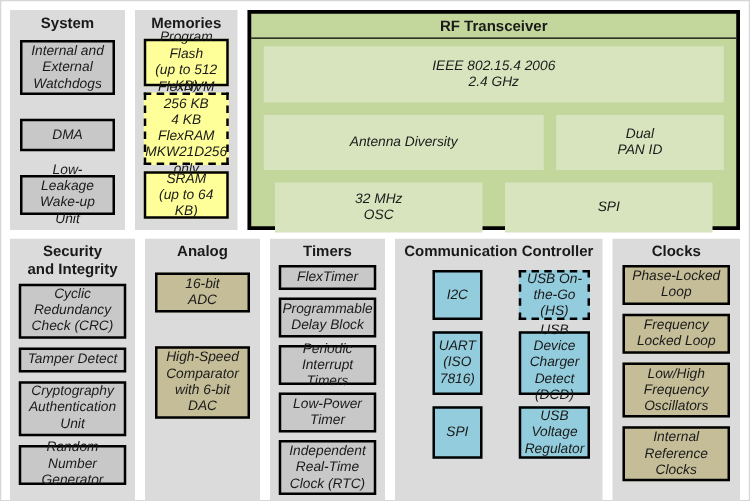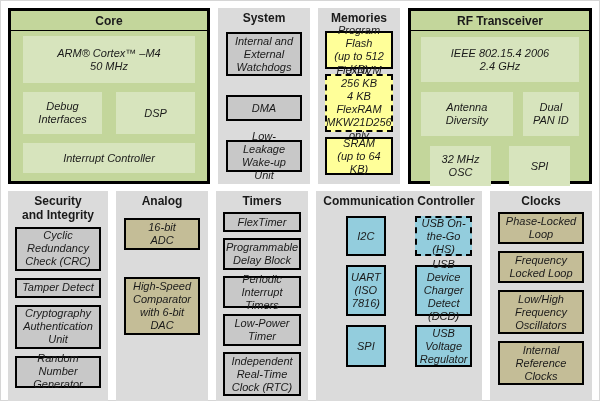--- a/index.html
+++ b/index.html
@@ -79,33 +79,20 @@
   .ln1{height:20px;}
   .ln4{height:58px;}
 </style>
 </head>
 <body>
 
 <div class="frame">
 
   <div class="row row-top">
 
-    <div class="panel panel-green core">
-      <div class="panel-title">Core</div>
-      <div class="panel-body">
-        <div class="blk b-greenl arm">ARM® Cortex™ –M4
-50 MHz</div>
-        <div class="mid">
-          <div class="blk b-greenl">Debug
-Interfaces</div>
-          <div class="blk b-greenl">DSP</div>
-        </div>
-        <div class="blk b-greenl intc">Interrupt Controller</div>
-      </div>
-    </div>
 
     <div class="panel panel-gray system">
       <div class="panel-title">System</div>
       <div class="panel-body">
         <div class="blk b-gray bordered ln3">Internal and
 External
 Watchdogs</div>
         <div class="blk b-gray bordered dma">DMA</div>
         <div class="blk b-gray bordered ln2">Low-Leakage
 Wake-up Unit</div>

